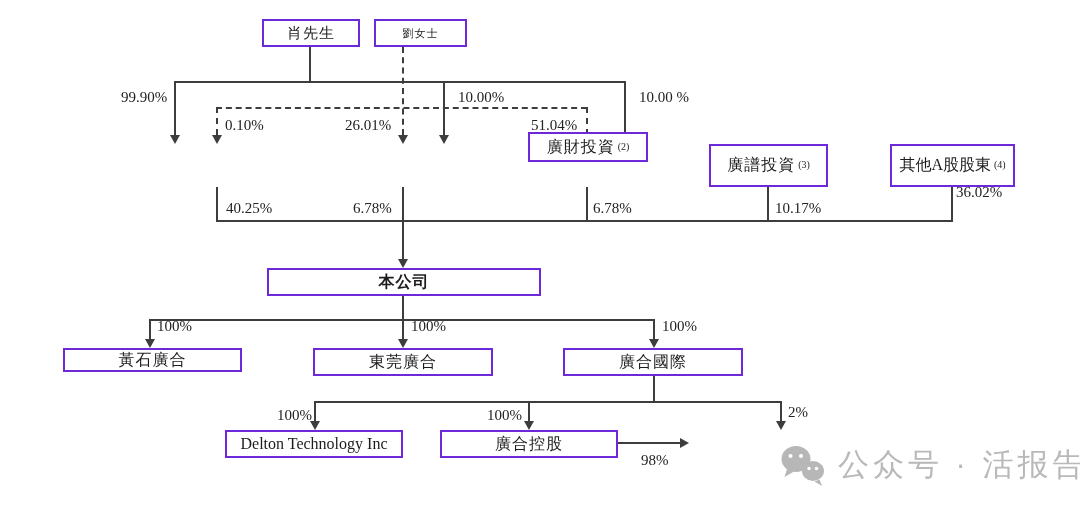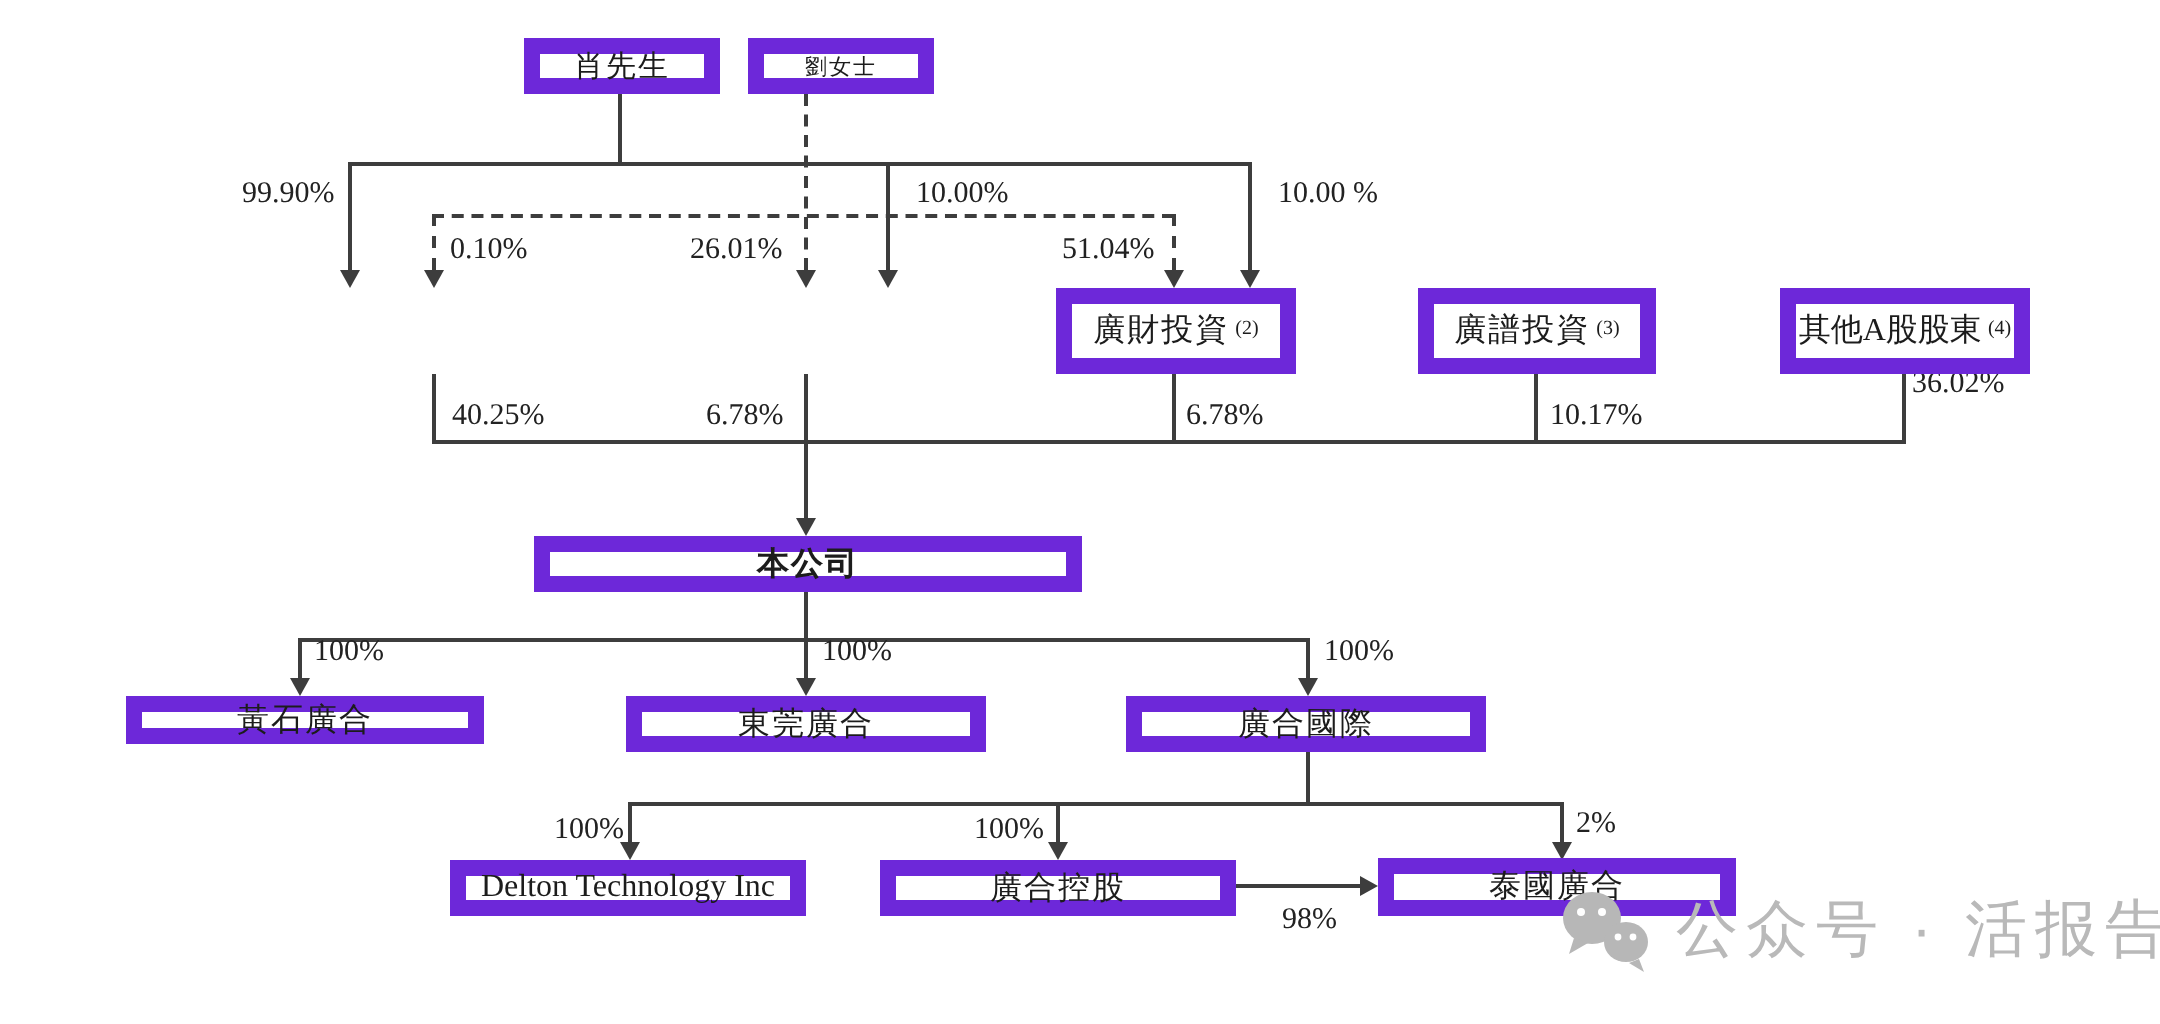--- a/index.html
+++ b/index.html
@@ -7,21 +7,21 @@
   .stage {
     position: relative;
     width: 1080px;
     height: 512px;
     background: #ffffff;
     overflow: hidden;
     font-family: "Liberation Serif", serif;
   }
   .node {
     position: absolute;
-    border: 8px solid #6d28d9;
+    border: 2px solid #6d28d9;
     background: #ffffff;
     display: flex;
     align-items: center;
     justify-content: center;
     font-size: 16px;
     color: #1c1c1c;
     letter-spacing: 1px;
     white-space: nowrap;
   }
   .node sup {
@@ -142,21 +142,21 @@
   <span class="pct" style="left:788px;top:404px">2%</span>
   <span class="pct" style="left:641px;top:452px">98%</span>
 
   <div class="node" style="left:262px;top:19px;width:98px;height:28px;font-size:15px">
     <span>肖先生</span>
   </div>
   <div class="node" style="left:374px;top:19px;width:93px;height:28px;font-size:11px">
     <span>劉女士</span>
   </div>
 
-  <div class="node" style="left:528px;top:144px;width:120px;height:43px">
+  <div class="node" style="left:528px;top:132px;width:120px;height:30px">
     <span>廣財投資</span>
       <sup>(2)</sup>
   </div>
   <div class="node" style="left:709px;top:144px;width:119px;height:43px">
     <span>廣譜投資</span>
       <sup>(3)</sup>
   </div>
   <div class="node" style="left:890px;top:144px;width:125px;height:43px;letter-spacing:0">
     <span>其他A股股東</span>
       <sup>(4)</sup>
@@ -174,23 +174,20 @@
   </div>
   <div class="node" style="left:563px;top:348px;width:180px;height:28px">
     <span>廣合國際</span>
   </div>
 
   <div class="node" style="left:225px;top:430px;width:178px;height:28px;letter-spacing:0">
     <span>Delton Technology Inc</span>
   </div>
   <div class="node" style="left:440px;top:430px;width:178px;height:28px">
     <span>廣合控股</span>
-  </div>
-  <div class="node" style="left:689px;top:429px;width:179px;height:29px">
-    <span>泰國廣合</span>
   </div>
 
   <div class="watermark">
     <span style="display:inline-block;line-height:0">
       <svg width="50" height="44" viewBox="0 0 50 44">
         <ellipse cx="18" cy="16" rx="14.5" ry="13" fill="#b7b7b7"></ellipse>
         <polygon points="9,26 6.5,34 16,28.5" fill="#b7b7b7"></polygon>
         <circle cx="12.5" cy="13" r="2" fill="#ffffff"></circle>
         <circle cx="23" cy="13" r="2" fill="#ffffff"></circle>
         <ellipse cx="35" cy="28" rx="11" ry="10" fill="#b7b7b7"></ellipse>

